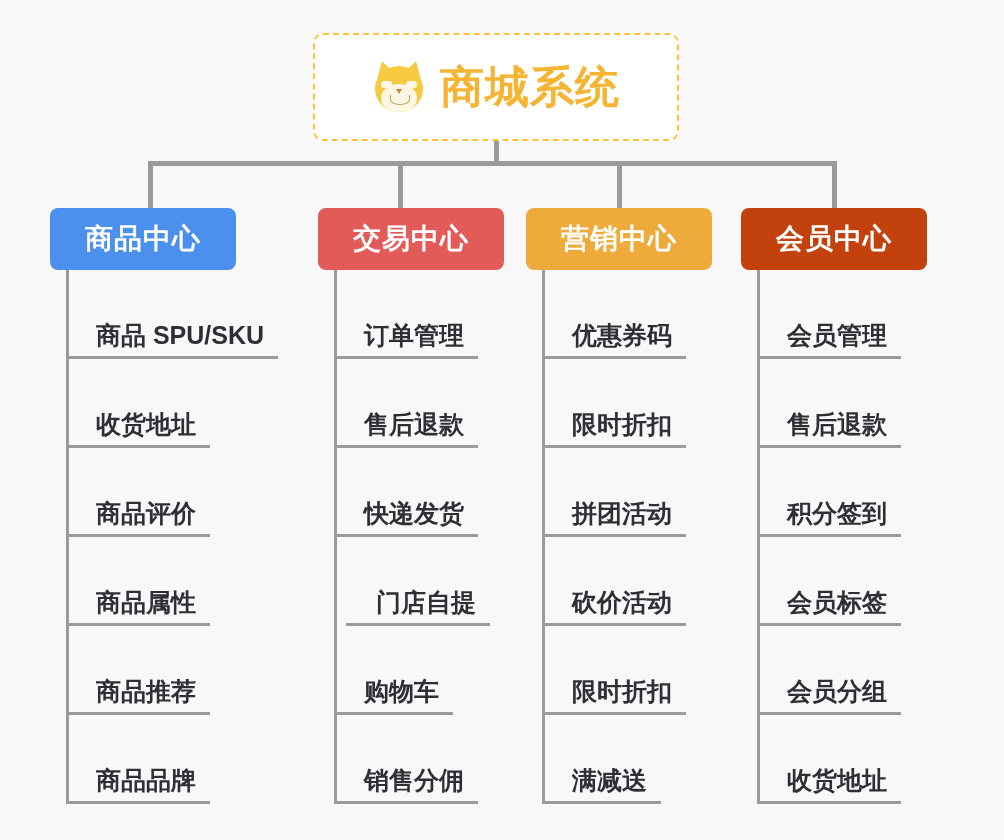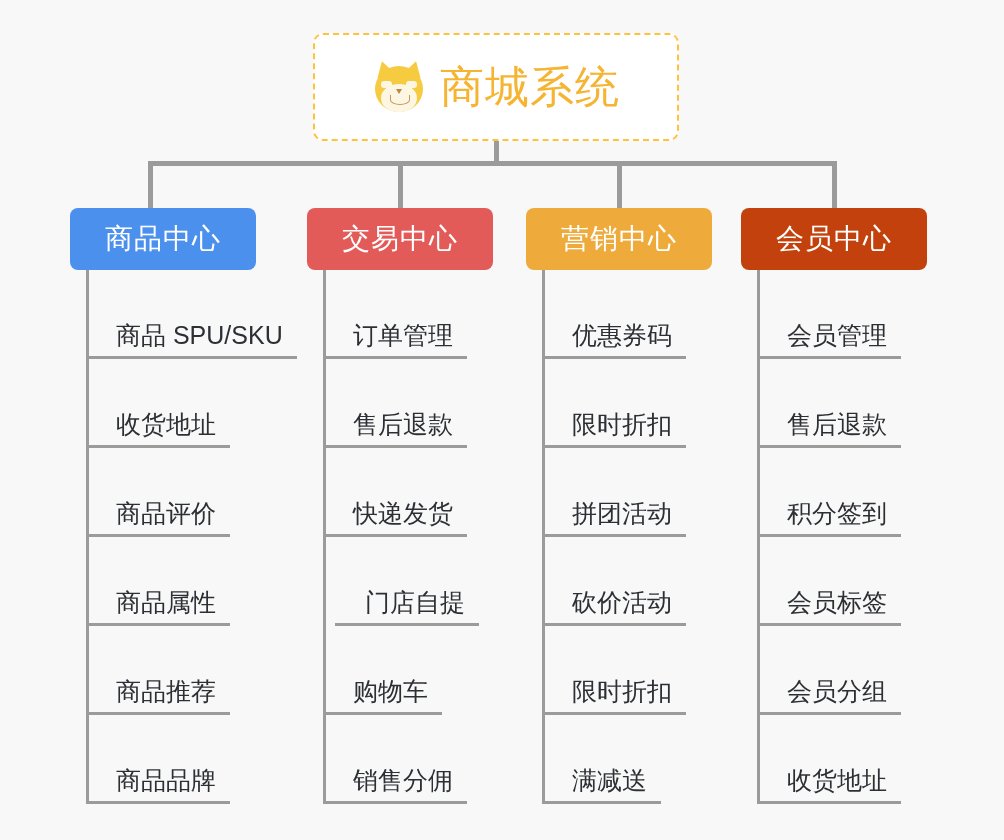--- a/index.html
+++ b/index.html
@@ -11,20 +11,21 @@
     width: 1004px;
     height: 840px;
     background: #f8f8f8;
     font-family: "Liberation Sans", "DejaVu Sans", sans-serif;
     overflow: hidden;
   }
   #mindmap {
     position: relative;
     width: 1004px;
     height: 590px;
+    font-weight: bold;
   }
 
   
   .root-node {
     position: absolute;
     left: 313px;
     top: 33px;
     width: 366px;
     height: 108px;
     box-sizing: border-box;
@@ -111,22 +112,22 @@
   .conn-drop.c0  { left: 148px; }
   .conn-drop.c1  { left: 398px; }
   .conn-drop.c2  { left: 617px; }
   .conn-drop.c3  { left: 832px; }
 
   
   .branch {
     position: absolute;
     top: 208px;
   }
-  .branch.b0 { left: 70px;  }
-  .branch.b1 { left: 307px; }
+  .branch.b0 { left: 50px;  }
+  .branch.b1 { left: 318px; }
   .branch.b2 { left: 526px; }
   .branch.b3 { left: 741px; }
 
   .branch-header {
     display: flex;
     align-items: center;
     justify-content: center;
     height: 62px;
     border-radius: 8px;
     color: #ffffff;

